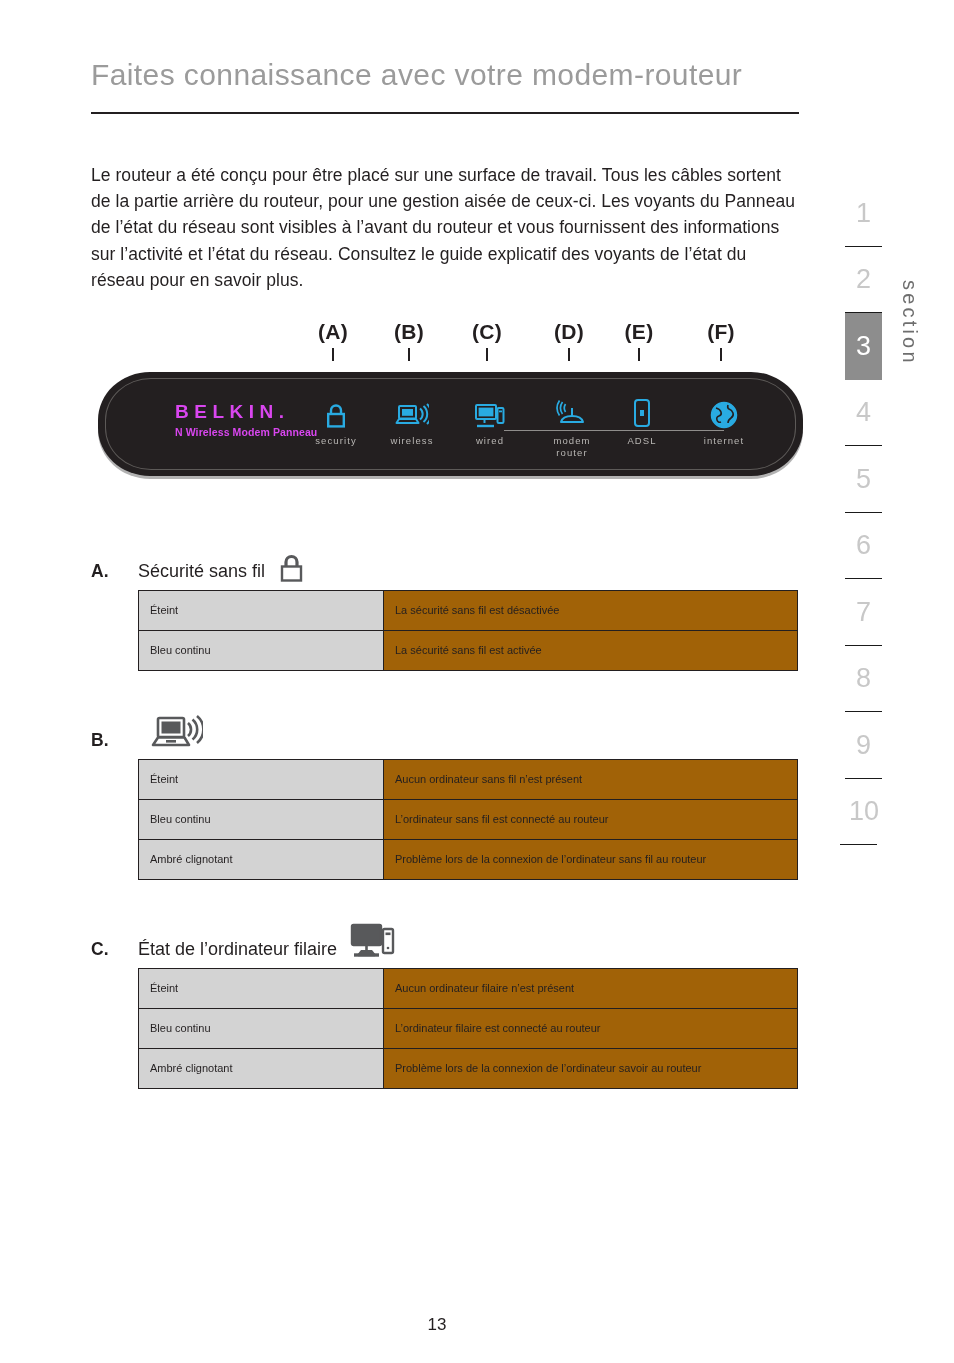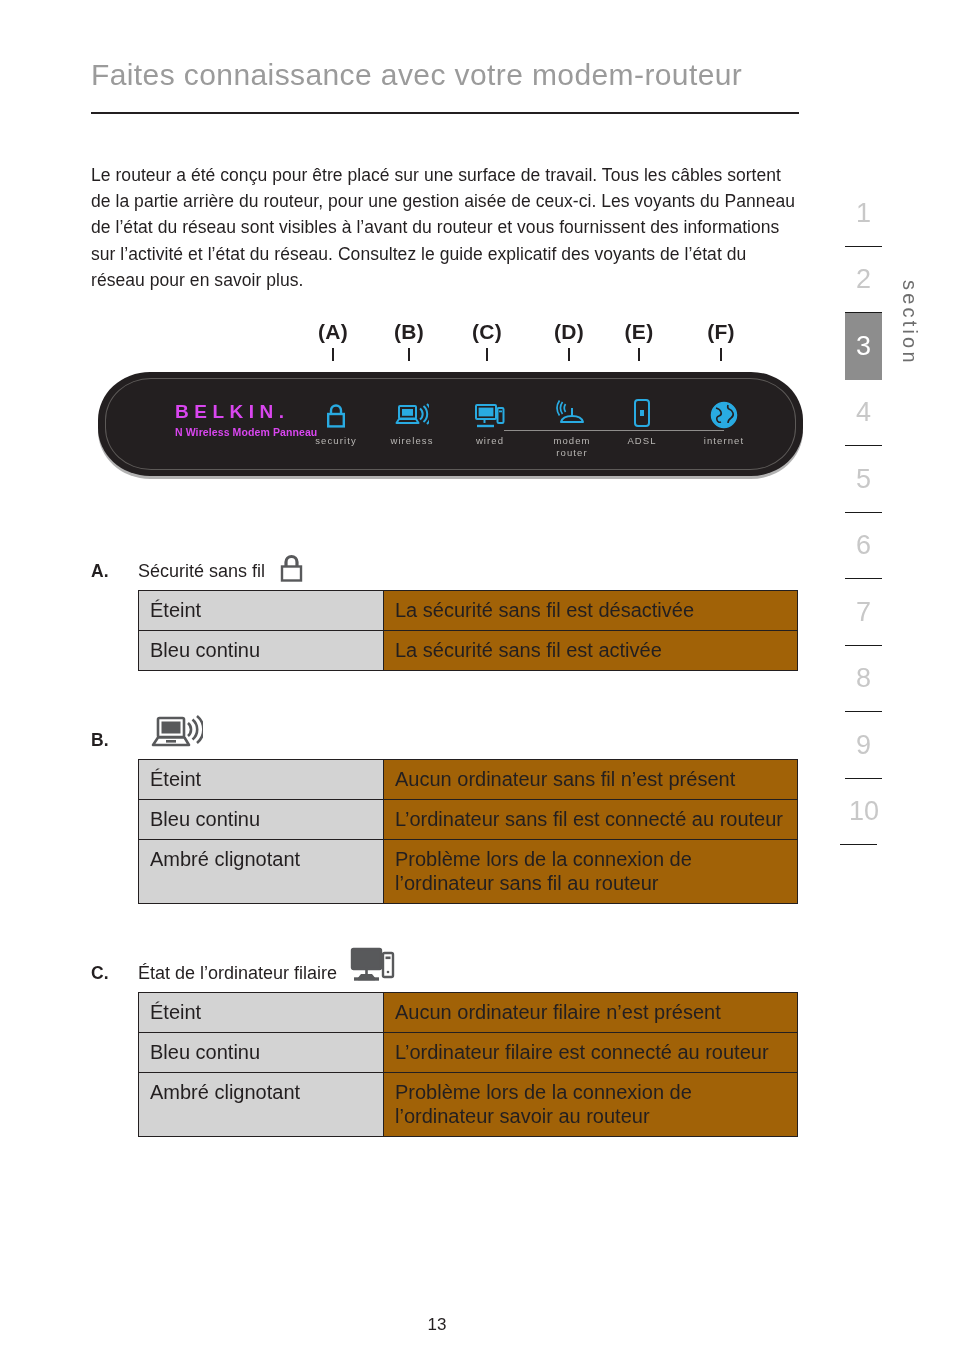--- a/index.html
+++ b/index.html
@@ -193,21 +193,21 @@
   table.led-table {
     border-collapse: collapse;
     margin-left: 47px;
     width: 660px;
     margin-top: 6px;
     table-layout: fixed;
   }
   table.led-table td {
     border: 1.6px solid #231f20;
     padding: 7px 11px 8px 11px;
-    font-size: 20px;
+    font-size: 11px;
     line-height: 24px;
     vertical-align: top;
     color: #231f20;
   }
   table.led-table td.state {
     width: 222px;
     background: #d3d3d3;
   }
   table.led-table td.desc {
     background: #a16207;

